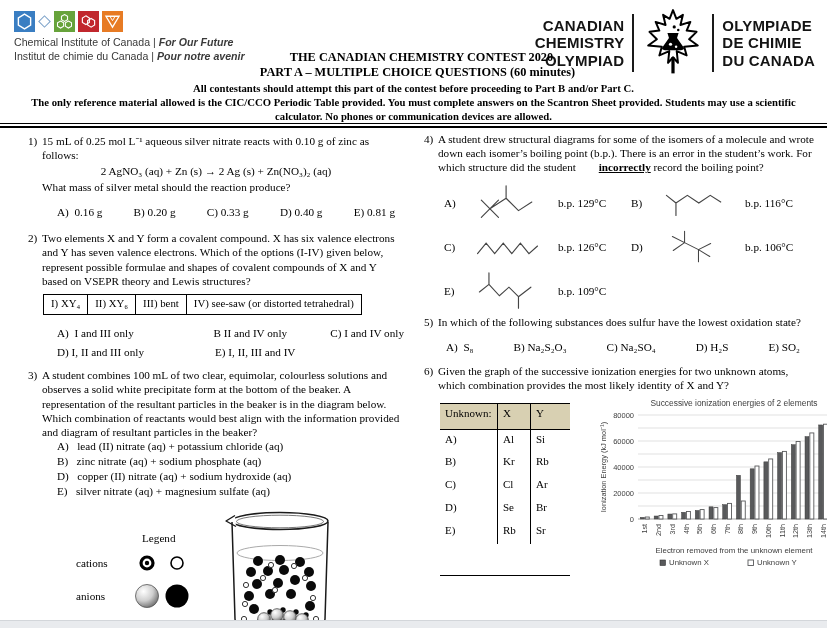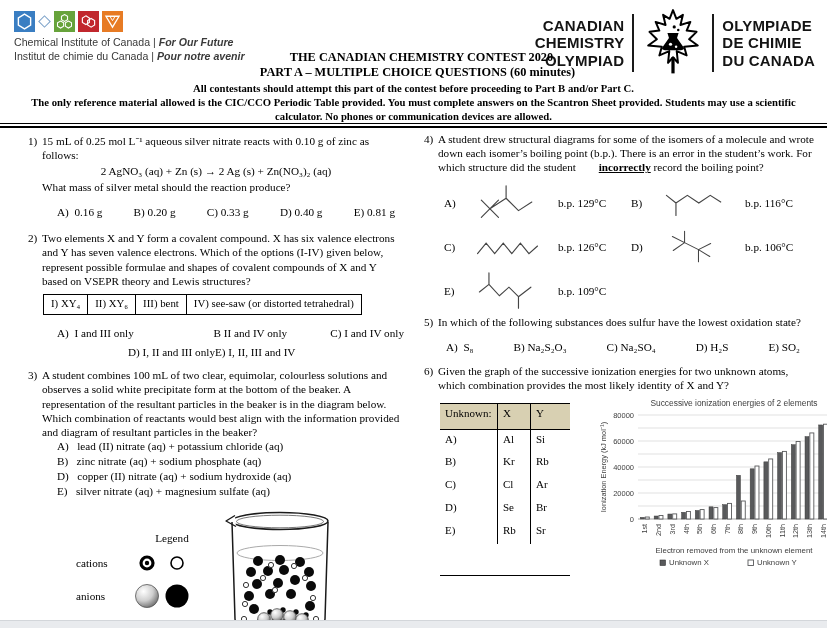--- a/index.html
+++ b/index.html
@@ -36,27 +36,27 @@
   .qprompt{margin-left:14px;}
   .optrow{display:flex;white-space:pre;}
   .q1opts{margin:11px 0 12px 29px;width:338px;justify-content:space-between;}
   
   .shape-table{display:flex;border:1px solid #000;margin:6px 0 0 15px;font-size:10.8px;width:fit-content;}
   .shape-table .cell{padding:2px 7px 3px;border-right:1px solid #000;}
   .shape-table .cell:last-child{border-right:none;}
   .q2opts1{margin:11px 0 0 29px;}
   .q2opts1 .s1{width:158px;}
   .q2opts1 .s2{width:118px;}
-  .q2opts2{margin:5px 0 9px 29px;text-align:right;}
+  .q2opts2{margin:5px 0 9px 29px;}
   .q2opts2 .s1{width:158px;}
   
   .q3opt{margin-left:29px;white-space:pre;line-height:1.33;}
   .diagram{position:relative;height:160px;margin-top:14px;}
   .legend{position:absolute;left:48px;top:18px;width:160px;}
-  .legend-title{margin-left:66px;width:60px;text-align:center;}
+  .legend-title{margin-left:66px;width:60px;text-align:left;}
   .leg-row{display:flex;align-items:center;margin-top:6px;}
   .leg-label{width:56px;}
   .beaker-wrap{position:absolute;left:196px;top:-4px;}
   
   .s-rows{margin:8px 0 4px 20px;}
   .s-row{display:flex;margin-bottom:4px;}
   .s-item{display:flex;align-items:center;width:192px;}
   .s-label{width:24px;}
   .struct{width:80px;height:40px;flex:none;}
   .s-bp{margin-left:10px;white-space:pre;}

